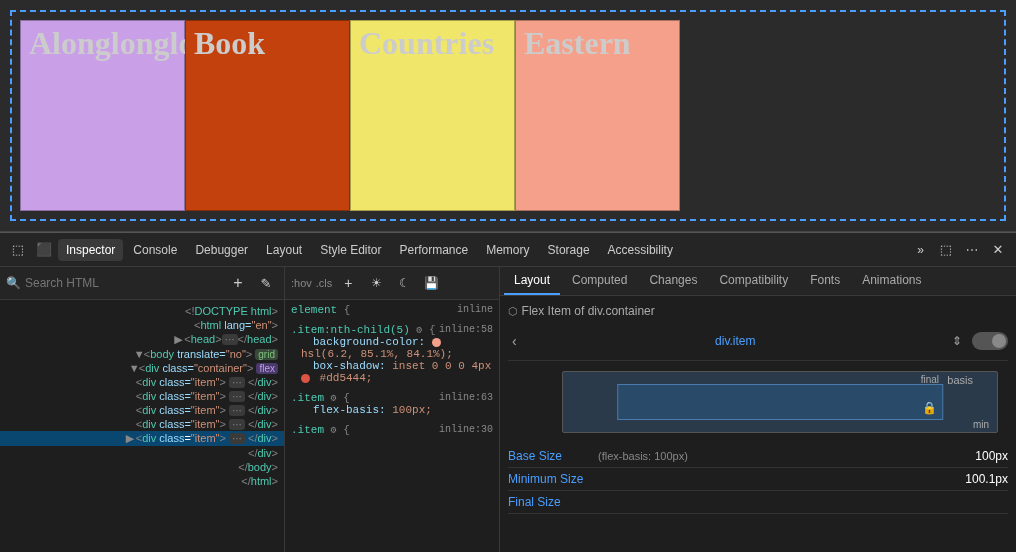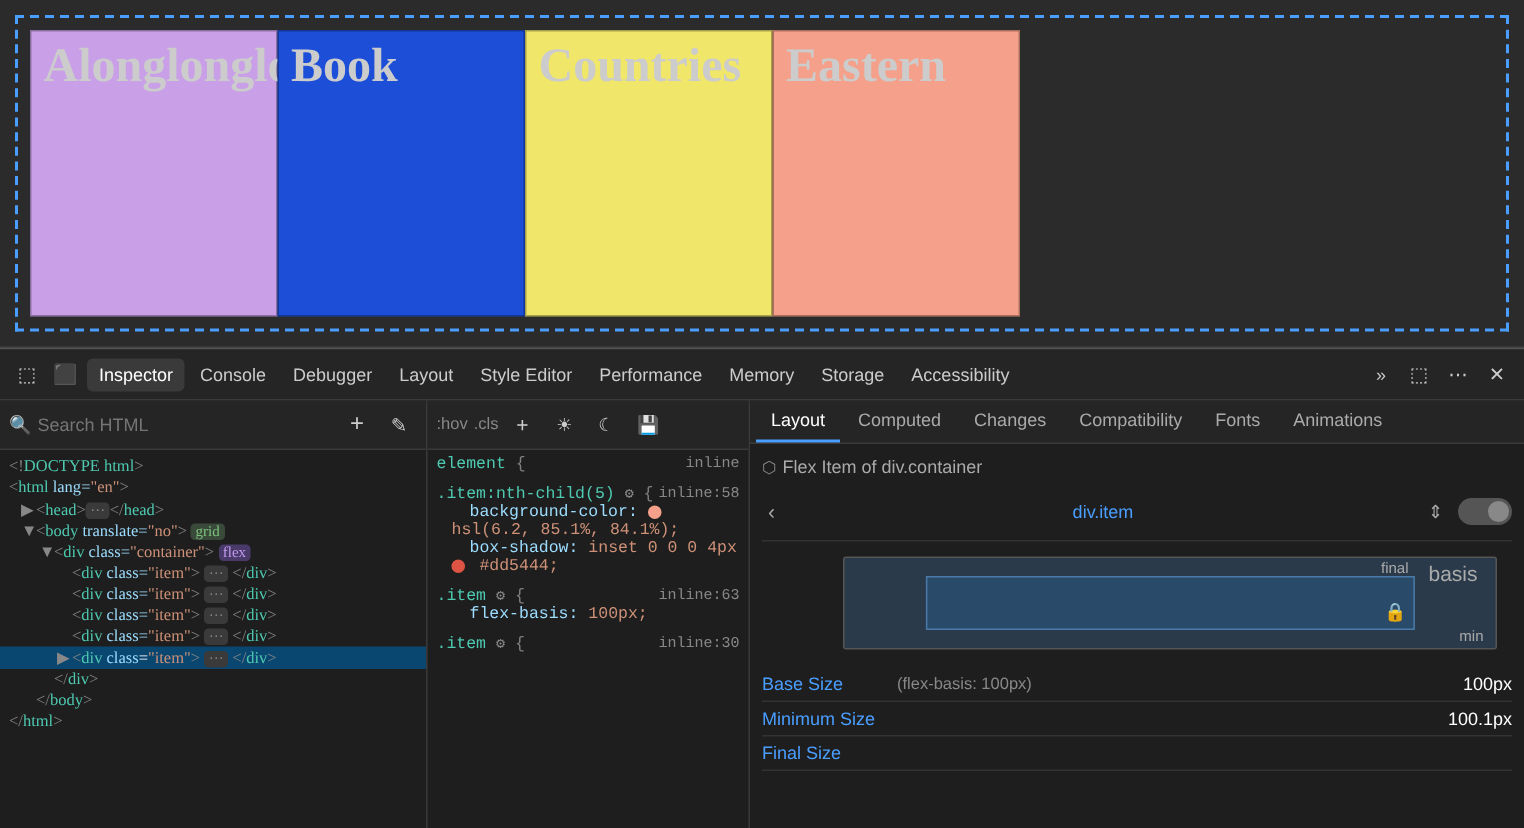--- a/index.html
+++ b/index.html
@@ -29,21 +29,21 @@
       border: 1px solid rgba(0,0,0,0.3);
       flex-shrink: 0;
     }
     .flex-item-label {
       font-size: 32px;
       font-weight: 900;
       padding: 4px 8px;
       font-family: serif;
     }
     .item-a { background: #c9a0e8; width: 165px; }
-    .item-b { background: #1d4ed8; width: 165px; }
+    .item-b { background: #c2410c; width: 165px; }
     .item-c { background: #f0e66a; width: 165px; }
     .item-d { background: #b8f07a; width: 165px; }
     .item-e { background: #f5a08a; width: 165px; }
 
     
     #devtools {
       background: #1e1e1e;
       border-top: 1px solid #555;
       display: flex;
       flex-direction: column;
@@ -116,22 +116,23 @@
       background: transparent;
       border: none;
       outline: none;
       color: #ccc;
       font-size: 12px;
     }
     #html-tree {
       flex: 1;
       overflow-y: auto;
       padding: 4px 0;
-      font-family: Liberation Serif, serif;
+      font-family: Liberation Sans, sans-serif;
       font-size: 11px;
+      text-align: right;
     }
     .tree-line {
       padding: 1px 6px;
       cursor: pointer;
       white-space: nowrap;
       color: #9cdcfe;
     }
     .tree-line.selected { background: #094771; color: #fff; }
     .tree-arrow { color: #888; margin-right: 2px; display: inline-block; width: 8px; }
     .tag-bracket { color: #808080; }
@@ -239,21 +240,21 @@
       height: 36px;
       border: 1px solid #4a7aaa;
     }
     .lock-icon {
       position: absolute;
       right: 4px;
       bottom: 4px;
       font-size: 12px;
     }
     .label-final { position: absolute; top: 2px; right: 58px; font-size: 10px; color: #aaa; }
-    .label-basis { position: absolute; top: 2px; right: 12px; font-size: 14px; color: #aaa; text-align: center; }
+    .label-basis { position: absolute; top: 2px; right: 24px; font-size: 11px; color: #aaa; text-align: center; }
     .label-min { position: absolute; bottom: 2px; right: 8px; font-size: 10px; color: #aaa; }
     .size-row {
       display: flex;
       align-items: center;
       padding: 4px 0;
       border-bottom: 1px solid #333;
     }
     .size-label { color: #4a9eff; width: 90px; font-size: 12px; }
     .size-sublabel { color: #888; font-size: 11px; flex: 1; }
     .size-value { color: #fff; font-size: 12px; margin-left: auto; }

